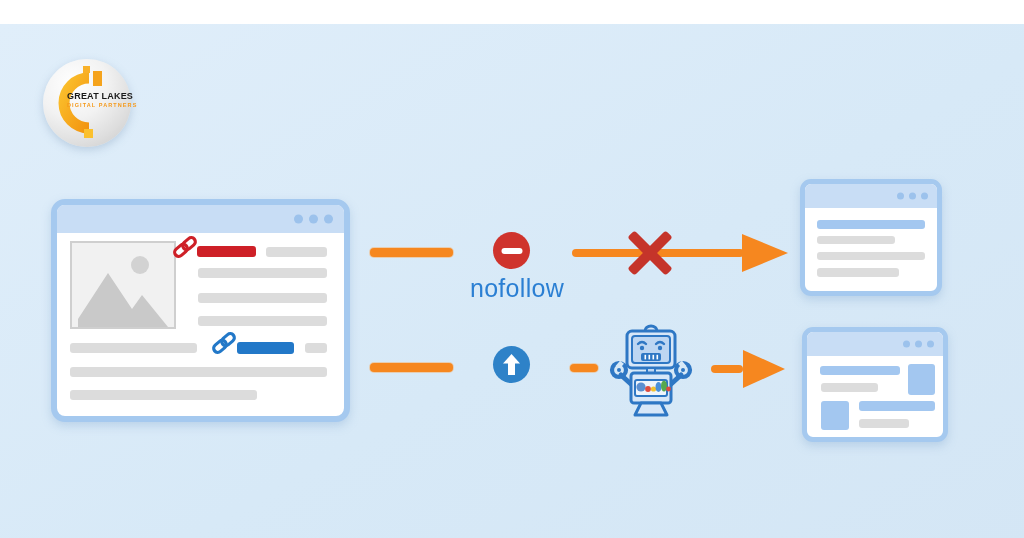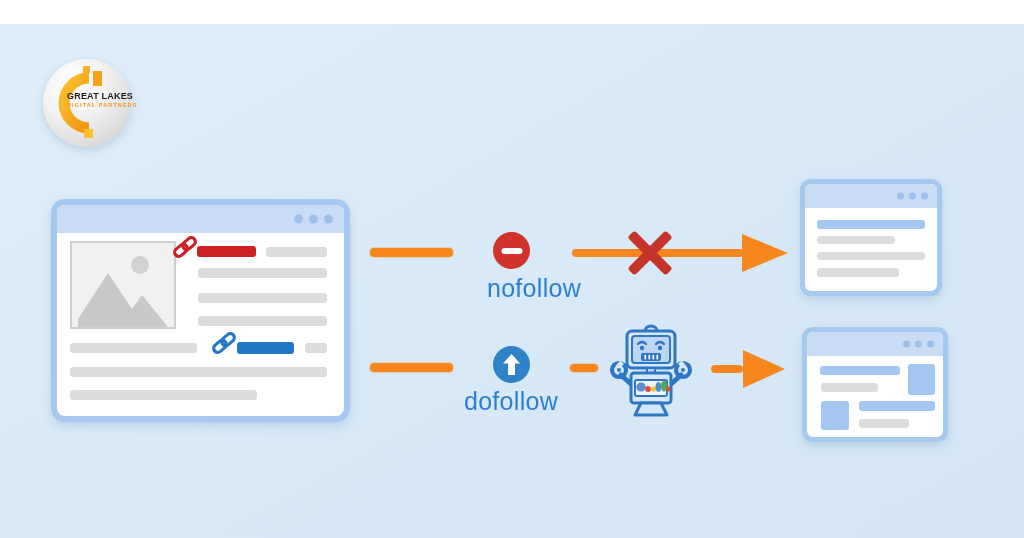--- a/index.html
+++ b/index.html
@@ -156,21 +156,21 @@
     <div class="bar blue" style="left:180px; top:137px; width:57px; height:12px;"></div>
     <div class="bar gray" style="left:248px; top:138px; width:22px; height:10px;"></div>
     <div class="bar gray" style="left:13px; top:162px; width:257px; height:10px;"></div>
     <div class="bar gray" style="left:13px; top:185px; width:187px; height:10px;"></div>
   </div>
 
   <div class="dash" style="left:370px; top:224px; width:83px; height:9px;"></div>
   <div class="noentry" style="left:493px; top:208px;">
     <div class="slot"></div>
   </div>
-  <div class="flowlabel" style="left:464px; top:250px;">nofollow</div>
+  <div class="flowlabel" style="left:447px; top:250px;">nofollow</div>
 
   <div class="arrow-line" style="left:572px; top:225px; width:172px; height:8px;"></div>
   <div class="arrow-head" style="left:742px; top:210px;"></div>
   <div class="cross" style="left:627px; top:206px;">
     <div class="c1"></div>
     <div class="c2"></div>
   </div>
 
   <div class="browser small" style="left:800px; top:155px; width:142px; height:117px;">
     <div class="titlebar">
@@ -186,21 +186,20 @@
     <div class="bar gray" style="left:12px; top:84px; width:82px;  height:9px;"></div>
   </div>
 
   <div class="dash" style="left:370px; top:339px; width:83px; height:9px;"></div>
   <div class="gocircle" style="left:493px; top:322px;">
     <svg width="37" height="37" viewBox="0 0 37 37">
       <polygon points="18.5,8 27,17.5 10,17.5" fill="#ffffff"></polygon>
       <rect x="15" y="16" width="7" height="13" fill="#ffffff"></rect>
     </svg>
   </div>
-  <div class="flowlabel" style="left:441px; top:363px;">dofollow</div>
 
   <div class="dash" style="left:570px; top:340px; width:28px; height:8px;"></div>
 
   <svg class="robot" style="left:608px; top:299px;" width="86" height="96" viewBox="0 0 86 96">
     <g stroke="#2e77c4" stroke-width="3" stroke-linejoin="round">
 
       <path d="M37 8 a6 5 0 0 1 12 0" fill="#d7e7f8"></path>
 
       <path d="M24 62 L13 52" fill="none" stroke-width="5" stroke-linecap="round"></path>
       <path d="M62 62 L73 52" fill="none" stroke-width="5" stroke-linecap="round"></path>

